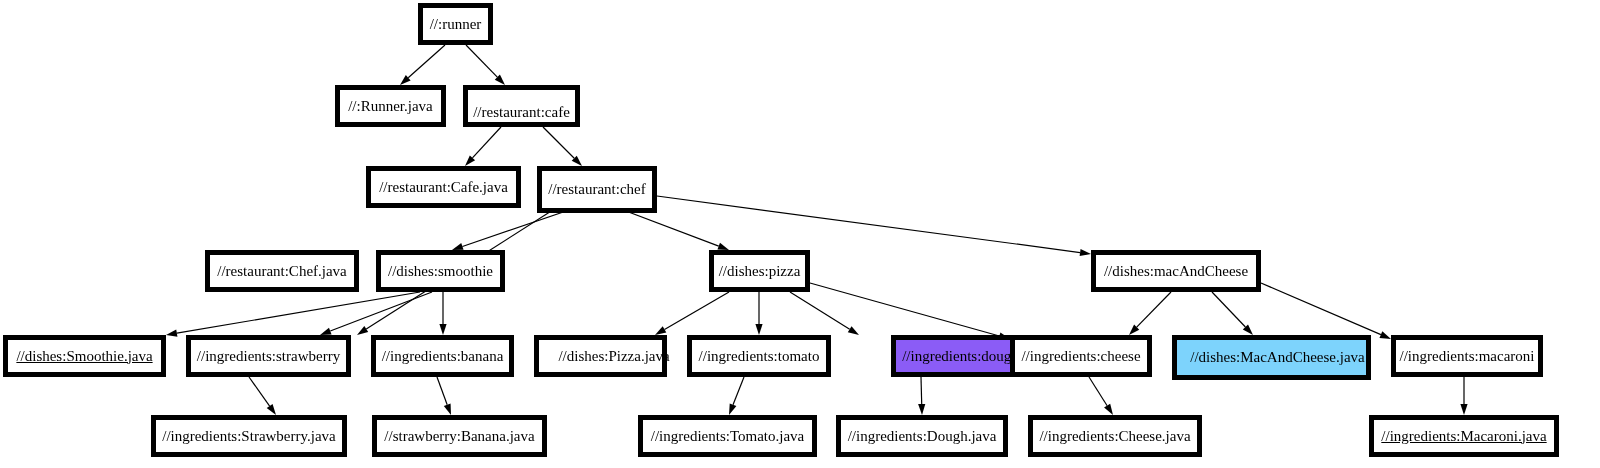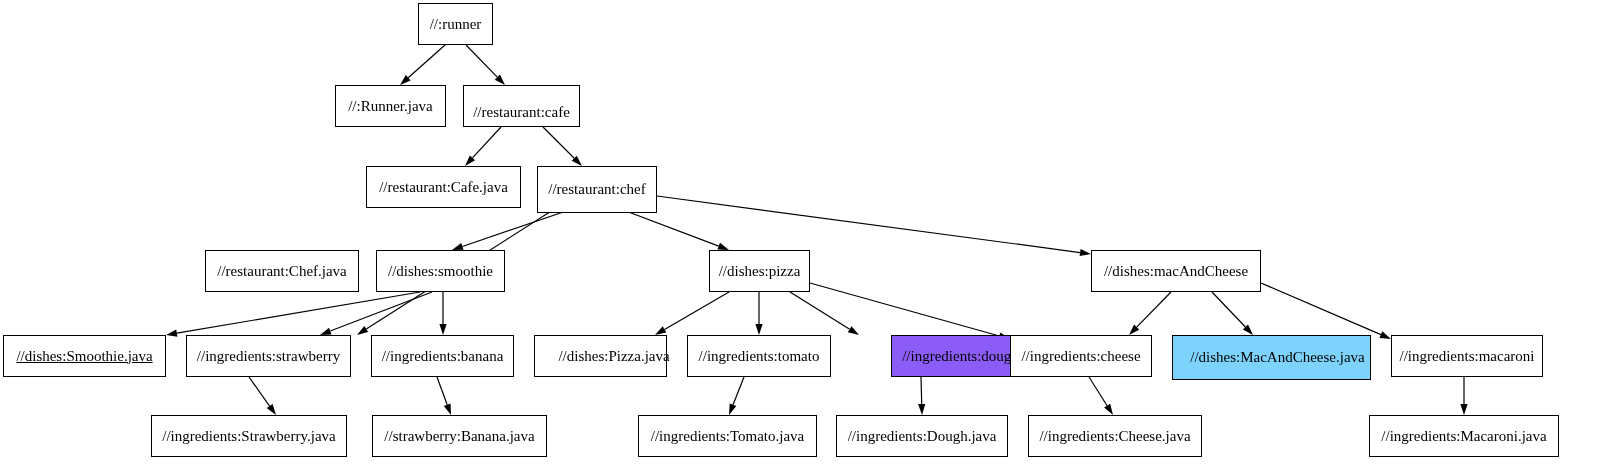--- a/index.html
+++ b/index.html
@@ -19,21 +19,21 @@
     position: absolute;
     left: 0;
     top: 0;
     width: 1600px;
     height: 468px;
     pointer-events: none;
   }
   .node {
     position: absolute;
     box-sizing: border-box;
-    border: 1px solid #3b82f6;
+    border: 5px solid #3b82f6;
     background: #ffffff;
     display: flex;
     align-items: center;
     justify-content: center;
     white-space: nowrap;
   }
   .node-label {
     font-size: 15px;
     line-height: 1;
     color: #000000;
@@ -205,17 +205,17 @@
       </div>
       <div class="node" style="left: 638px; top: 415px; width: 179px; height: 42px; border-color: rgb(0, 0, 0); background: rgb(255, 255, 255);">
         <span class="node-label" style="color: rgb(0, 0, 0);">//ingredients:Tomato.java</span>
       </div>
       <div class="node" style="left: 836px; top: 415px; width: 172px; height: 42px; border-color: rgb(0, 0, 0); background: rgb(255, 255, 255);">
         <span class="node-label" style="color: rgb(0, 0, 0);">//ingredients:Dough.java</span>
       </div>
       <div class="node" style="left: 1028px; top: 415px; width: 174px; height: 42px; border-color: rgb(0, 0, 0); background: rgb(255, 255, 255);">
         <span class="node-label" style="color: rgb(0, 0, 0);">//ingredients:Cheese.java</span>
       </div>
-      <div class="node" style="left: 1369px; top: 415px; width: 190px; height: 42px; border-color: rgb(0, 0, 0); background: rgb(255, 255, 255);">
+      <div class="node" style="left: 1369px; top: 415px; width: 190px; height: 42px; border-color: rgb(0, 0, 0); background: rgb(255, 255, 255); text-decoration: underline;">
         <span class="node-label" style="color: rgb(0, 0, 0);">//ingredients:Macaroni.java</span>
       </div>
     </div>
 </div>
 
 </body></html>

